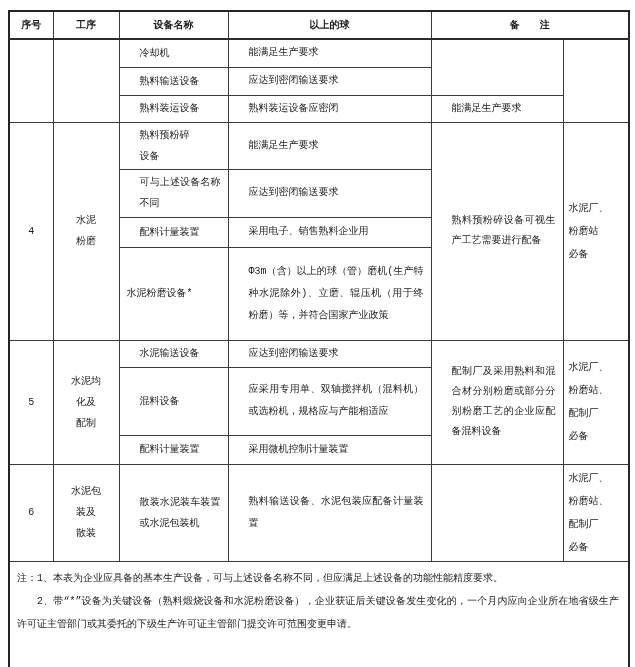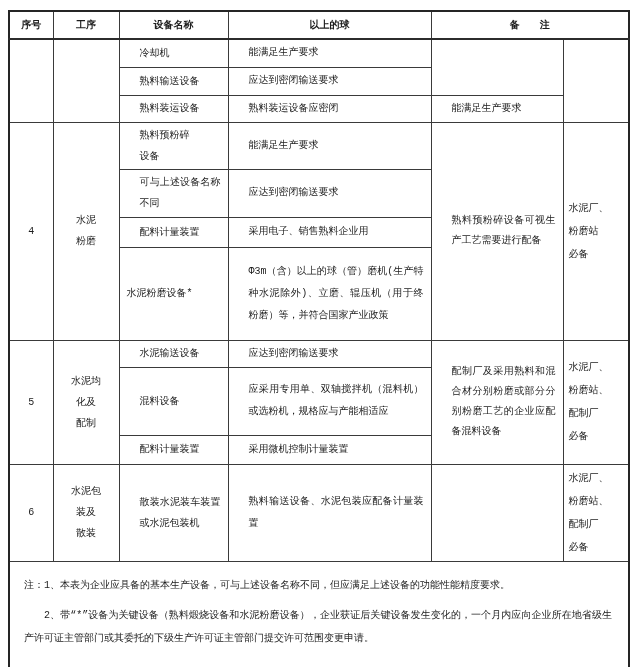--- a/index.html
+++ b/index.html
@@ -28,21 +28,21 @@
   .pre{white-space:pre-line;}
   .jus{text-align:justify;text-justify:inter-ideograph;padding-left:20px;}
   .nw{white-space:nowrap;}
   .c-scope{padding:2px 5px;white-space:pre-line;line-height:23px;}
   .c-rem{line-height:20px;}
   .c-req{line-height:22px;}
   .rh28{height:28px}.rh26{height:26px}.rh47{height:47px}.rh48{height:48px}
   .rh30{height:30px}.rh93{height:93px}.rh27{height:27px}.rh68{height:68px}
   .rh29{height:29px}.rh91{height:91px}.rh109{height:109px}
   td.notes-cell{vertical-align:top;padding:5px 8px 0 6px;line-height:22.5px;}
-  .notes-cell p{margin:8px;text-align:justify;text-justify:inter-ideograph;}
+  .notes-cell p{margin:1px;text-align:justify;text-justify:inter-ideograph;}
   .notes-cell p.indent{text-indent:2em;}
 </style>
 </head>
 <body>
 
 <table class="doc">
   <colgroup>
     <col style="width:44px">
       <col style="width:66px">
       <col style="width:109px">

